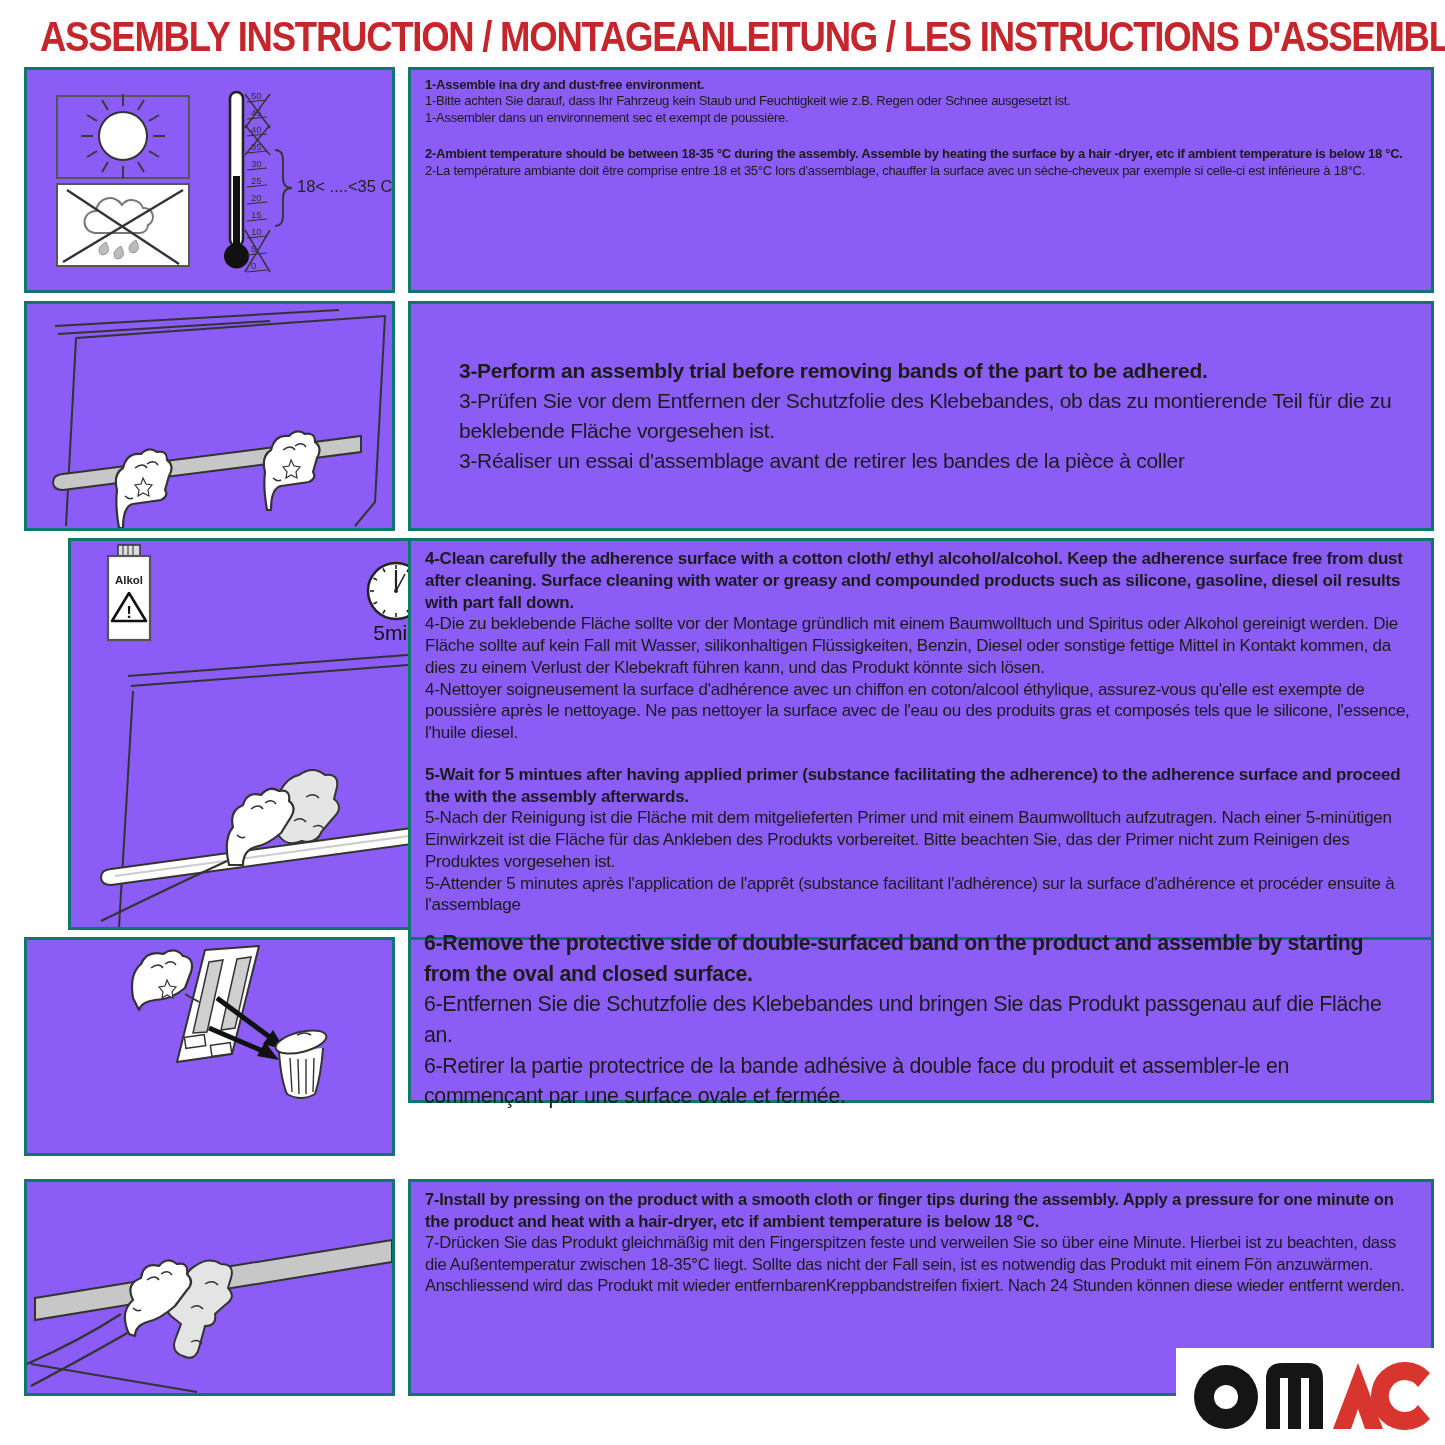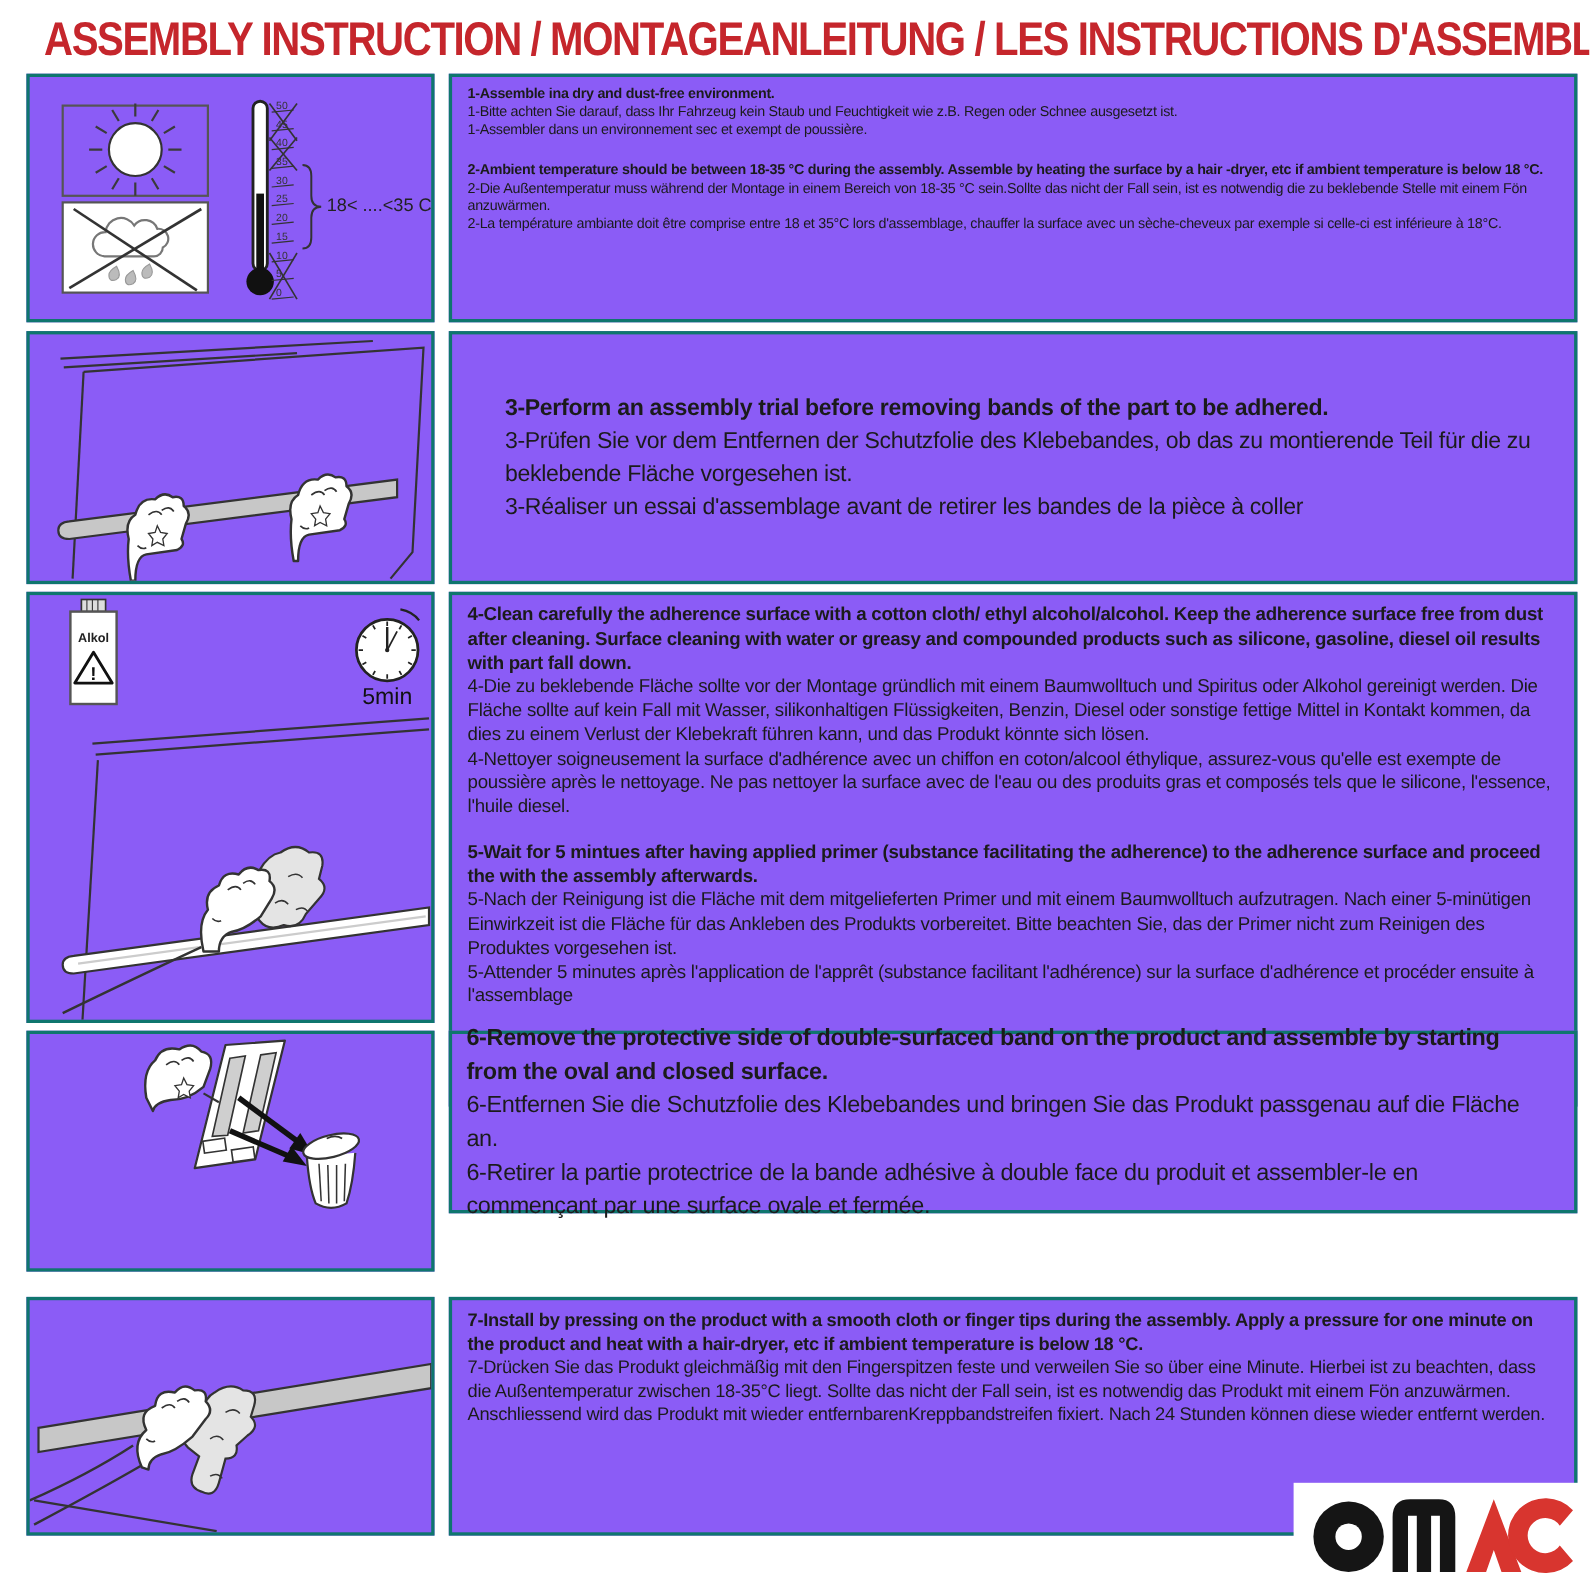--- a/index.html
+++ b/index.html
@@ -102,21 +102,20 @@
         <path d="M248 80 q8 0 8 10 v18 q0 10 9 10 q-9 0 -9 10 v18 q0 10 -8 10" fill="none" stroke="#333" stroke-width="1.8"></path>
         <text x="270" y="122" font-size="16.5" fill="#222" font-family="Liberation Sans, sans-serif">18&lt; ....&lt;35 C</text>
       </g>
     </svg>
   </div>
   <div class="box text pad s1" style="top:67px;height:226px;">
     <p class="en">1-Assemble ina dry and dust-free environment.</p>
     <p>1-Bitte achten Sie darauf, dass Ihr Fahrzeug kein Staub und Feuchtigkeit wie z.B. Regen oder Schnee ausgesetzt ist.</p>
     <p>1-Assembler dans un environnement sec et exempt de poussière.</p>
     <p class="en gap">2-Ambient temperature should be between 18-35 °C  during the assembly. Assemble by heating the surface by a hair -dryer, etc if ambient temperature is below 18 °C.</p>
-    <p>2-Die Außentemperatur muss während der Montage in einem Bereich von 18-35 °C  sein.Sollte das nicht der Fall sein, ist es notwendig die zu beklebende Stelle mit einem Fön anzuwärmen.</p>
     <p>2-La température ambiante doit être comprise entre 18 et 35°C lors d'assemblage, chauffer la surface avec un sèche-cheveux par exemple si celle-ci est inférieure à 18°C.</p>
   </div>
 
   <div class="box illus" style="top:301px;height:230px;">
     <svg width="365" height="224" viewBox="0 0 365 224">
       <g stroke="#333" stroke-width="2" fill="none">
         <line x1="28" y1="22" x2="312" y2="6"></line>
         <line x1="31" y1="30" x2="243" y2="17"></line>
         <path d="M49 34 L358 12 L348 198 L328 222"></path>
         <path d="M49 34 Q44 130 39 222"></path>
@@ -133,21 +132,21 @@
         <path d="M32 34 l3 6 6 1 -4 5 1 6 -6 -3 -5 3 1 -6 -4 -5 6 -1 z" fill="#fff" stroke="#333" stroke-width="1.2"></path>
       </g>
     </svg>
   </div>
   <div class="box text vcenter r2pad big2" style="top:301px;height:230px;">
     <p class="en">3-Perform an assembly trial before removing bands of the part to be adhered.</p>
     <p>3-Prüfen Sie vor dem Entfernen der Schutzfolie des Klebebandes, ob das zu montierende Teil für die zu beklebende Fläche vorgesehen ist.</p>
     <p>3-Réaliser un essai d'assemblage avant de retirer les bandes de la pièce à coller</p>
   </div>
 
-  <div class="box illus" style="top:538px;height:392px;">
+  <div class="box illus" style="top:538px;height:392px;margin-left:44px;">
     <svg width="365" height="386" viewBox="0 0 365 386">
       <g>
         <rect x="47" y="4" width="22" height="11" fill="#ddd" stroke="#333" stroke-width="1.5"></rect>
         <line x1="52" y1="4" x2="52" y2="15" stroke="#333" stroke-width="1"></line>
         <line x1="57" y1="4" x2="57" y2="15" stroke="#333" stroke-width="1"></line>
         <line x1="62" y1="4" x2="62" y2="15" stroke="#333" stroke-width="1"></line>
         <rect x="37" y="15" width="42" height="84" fill="#fff" stroke="#555" stroke-width="2.2"></rect>
         <text x="58" y="43" font-size="11.5" font-weight="bold" fill="#222" text-anchor="middle" font-family="Liberation Sans, sans-serif">Alkol</text>
         <path d="M58 52 L75 80 H41 Z" fill="#fff" stroke="#111" stroke-width="2.6" stroke-linejoin="round"></path>
         <text x="58" y="77" font-size="17" font-weight="bold" fill="#111" text-anchor="middle" font-family="Liberation Sans, sans-serif">!</text>

